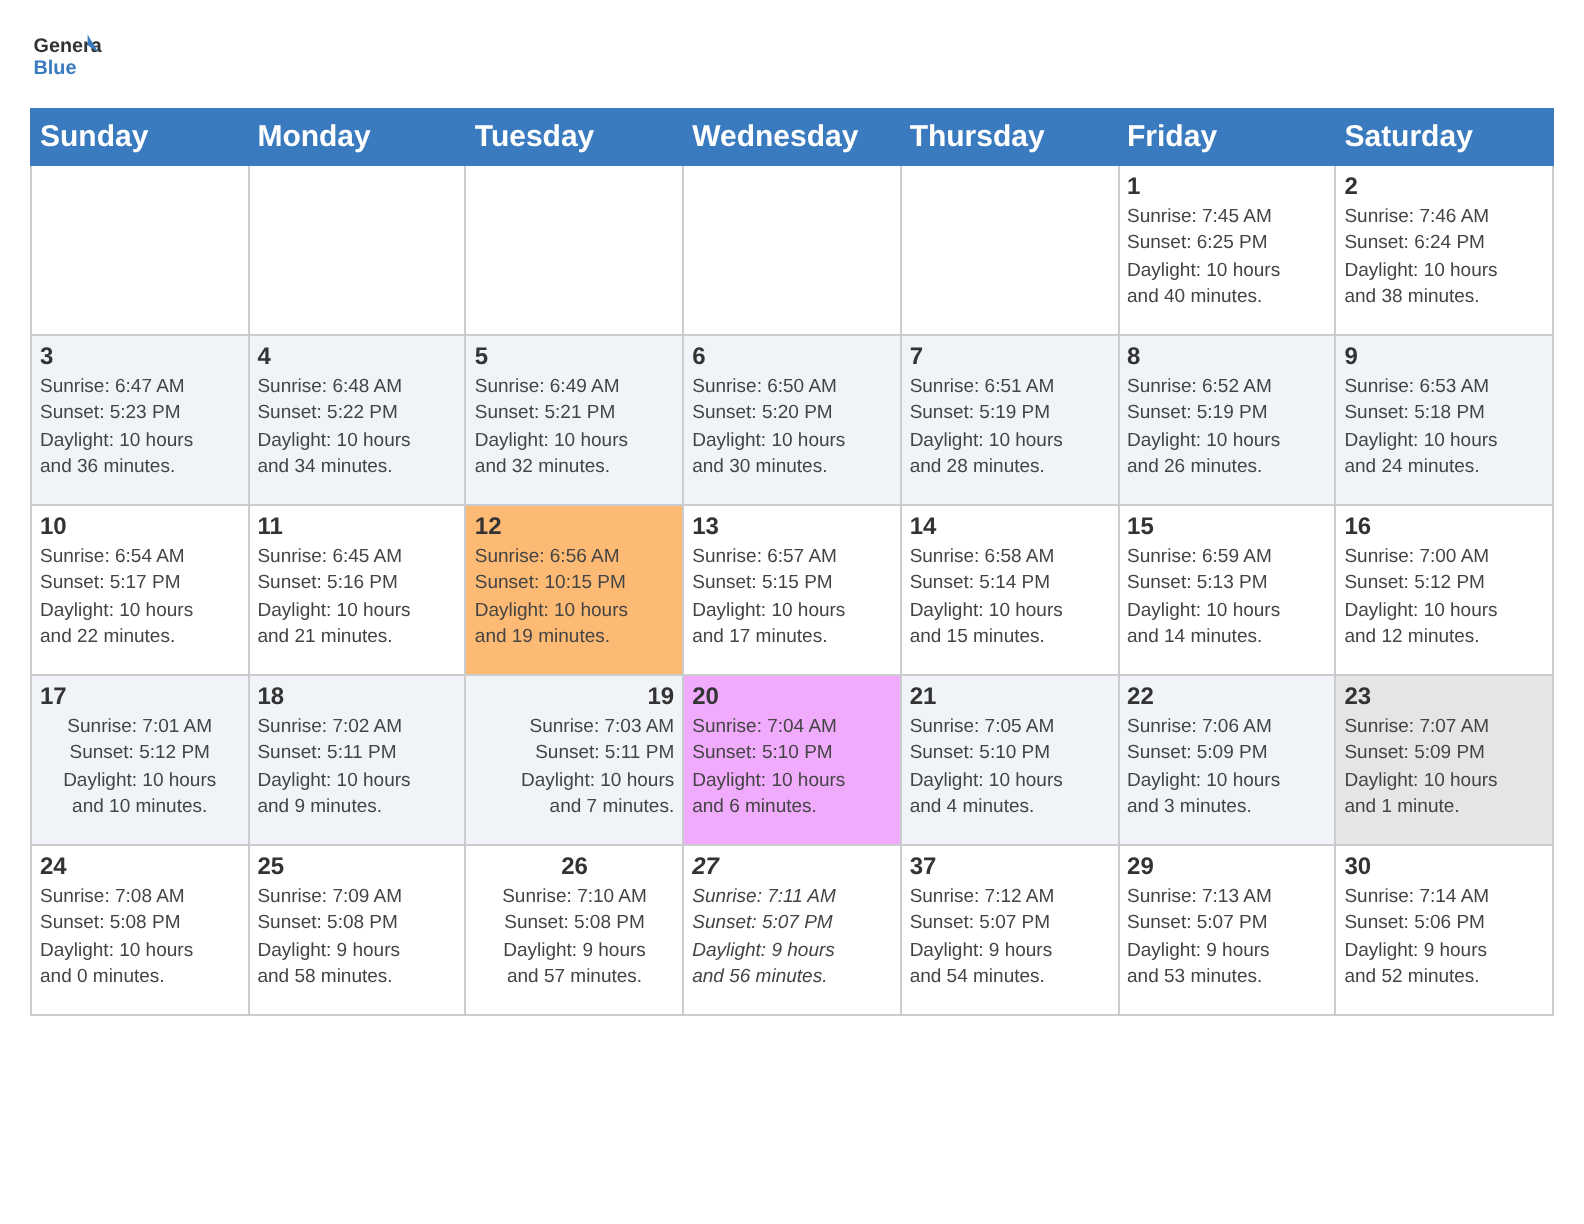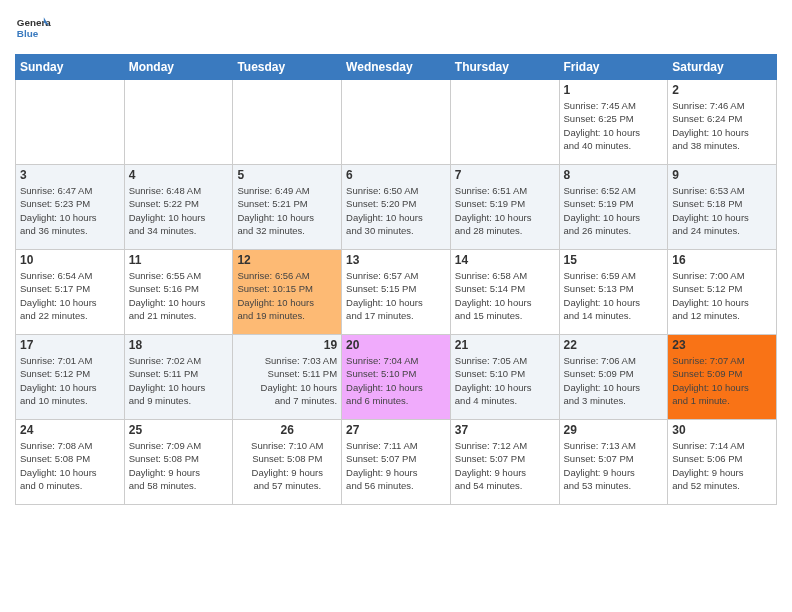--- a/index.html
+++ b/index.html
@@ -38,21 +38,21 @@
       color: #555;
     }
     table {
       width: 100%;
       border-collapse: collapse;
       table-layout: fixed;
     }
     th {
       background-color: #3a7abf;
       color: #fff;
-      font-size: 12px;
+      font-size: 15px;
       font-weight: bold;
       padding: 5px 4px;
       text-align: left;
       border: 1px solid #3a7abf;
     }
     td {
       border: 1px solid #ccc;
       vertical-align: top;
       padding: 3px 4px;
       font-size: 10px;
@@ -192,21 +192,21 @@
       <tr>
         <td class="has-data" style="background-color: rgb(255, 255, 255);">
           <span class="day-num">10</span>
           <div class="day-info" style="white-space: pre-line;">Sunrise: 6:54 AM
 Sunset: 5:17 PM
 Daylight: 10 hours
 and 22 minutes.</div>
         </td>
         <td class="has-data" style="background-color: rgb(255, 255, 255);">
           <span class="day-num">11</span>
-          <div class="day-info" style="white-space: pre-line;">Sunrise: 6:55 AM
+          <div class="day-info" style="white-space: pre-line;">Sunrise: 6:45 AM
 Sunset: 5:16 PM
 Daylight: 10 hours
 and 21 minutes.</div>
         </td>
         <td class="has-data" style="background-color: #fdba74;">
           <span class="day-num">12</span>
           <div class="day-info" style="white-space: pre-line;">Sunrise: 6:56 AM
 Sunset: 10:15 PM
 Daylight: 10 hours
 and 19 minutes.</div>
@@ -236,21 +236,21 @@
           <span class="day-num">16</span>
           <div class="day-info" style="white-space: pre-line;">Sunrise: 7:00 AM
 Sunset: 5:12 PM
 Daylight: 10 hours
 and 12 minutes.</div>
         </td>
       </tr>
       <tr>
         <td class="has-data" style="background-color: rgb(240, 244, 248);">
           <span class="day-num">17</span>
-          <div class="day-info" style="white-space: pre-line;">Sunrise: 7:01 AM
+          <div class="day-info" style="white-space: pre-line; text-align: center;">Sunrise: 7:01 AM
 Sunset: 5:12 PM
 Daylight: 10 hours
 and 10 minutes.</div>
         </td>
         <td class="has-data" style="background-color: rgb(240, 244, 248);">
           <span class="day-num">18</span>
           <div class="day-info" style="white-space: pre-line;">Sunrise: 7:02 AM
 Sunset: 5:11 PM
 Daylight: 10 hours
 and 9 minutes.</div>
@@ -276,21 +276,21 @@
 Daylight: 10 hours
 and 4 minutes.</div>
         </td>
         <td class="has-data" style="background-color: rgb(240, 244, 248);">
           <span class="day-num">22</span>
           <div class="day-info" style="white-space: pre-line;">Sunrise: 7:06 AM
 Sunset: 5:09 PM
 Daylight: 10 hours
 and 3 minutes.</div>
         </td>
-        <td class="has-data" style="background-color: #f97316; margin-top: 36px;">
+        <td class="has-data" style="background-color: #e5e5e5; margin-top: 36px;">
           <span class="day-num">23</span>
           <div class="day-info" style="white-space: pre-line;">Sunrise: 7:07 AM
 Sunset: 5:09 PM
 Daylight: 10 hours
 and 1 minute.</div>
         </td>
       </tr>
       <tr>
         <td class="has-data" style="background-color: rgb(255, 255, 255);">
           <span class="day-num">24</span>
@@ -306,21 +306,21 @@
 Daylight: 9 hours
 and 58 minutes.</div>
         </td>
         <td class="has-data" style="background-color: rgb(255, 255, 255); text-align: center;">
           <span class="day-num">26</span>
           <div class="day-info" style="white-space: pre-line;">Sunrise: 7:10 AM
 Sunset: 5:08 PM
 Daylight: 9 hours
 and 57 minutes.</div>
         </td>
-        <td class="has-data" style="background-color: rgb(255, 255, 255);">
+        <td class="has-data" style="background-color: rgb(255, 255, 255); font-style: italic;">
           <span class="day-num">27</span>
           <div class="day-info" style="white-space: pre-line;">Sunrise: 7:11 AM
 Sunset: 5:07 PM
 Daylight: 9 hours
 and 56 minutes.</div>
         </td>
         <td class="has-data" style="background-color: rgb(255, 255, 255);">
           <span class="day-num">37</span>
           <div class="day-info" style="white-space: pre-line;">Sunrise: 7:12 AM
 Sunset: 5:07 PM

